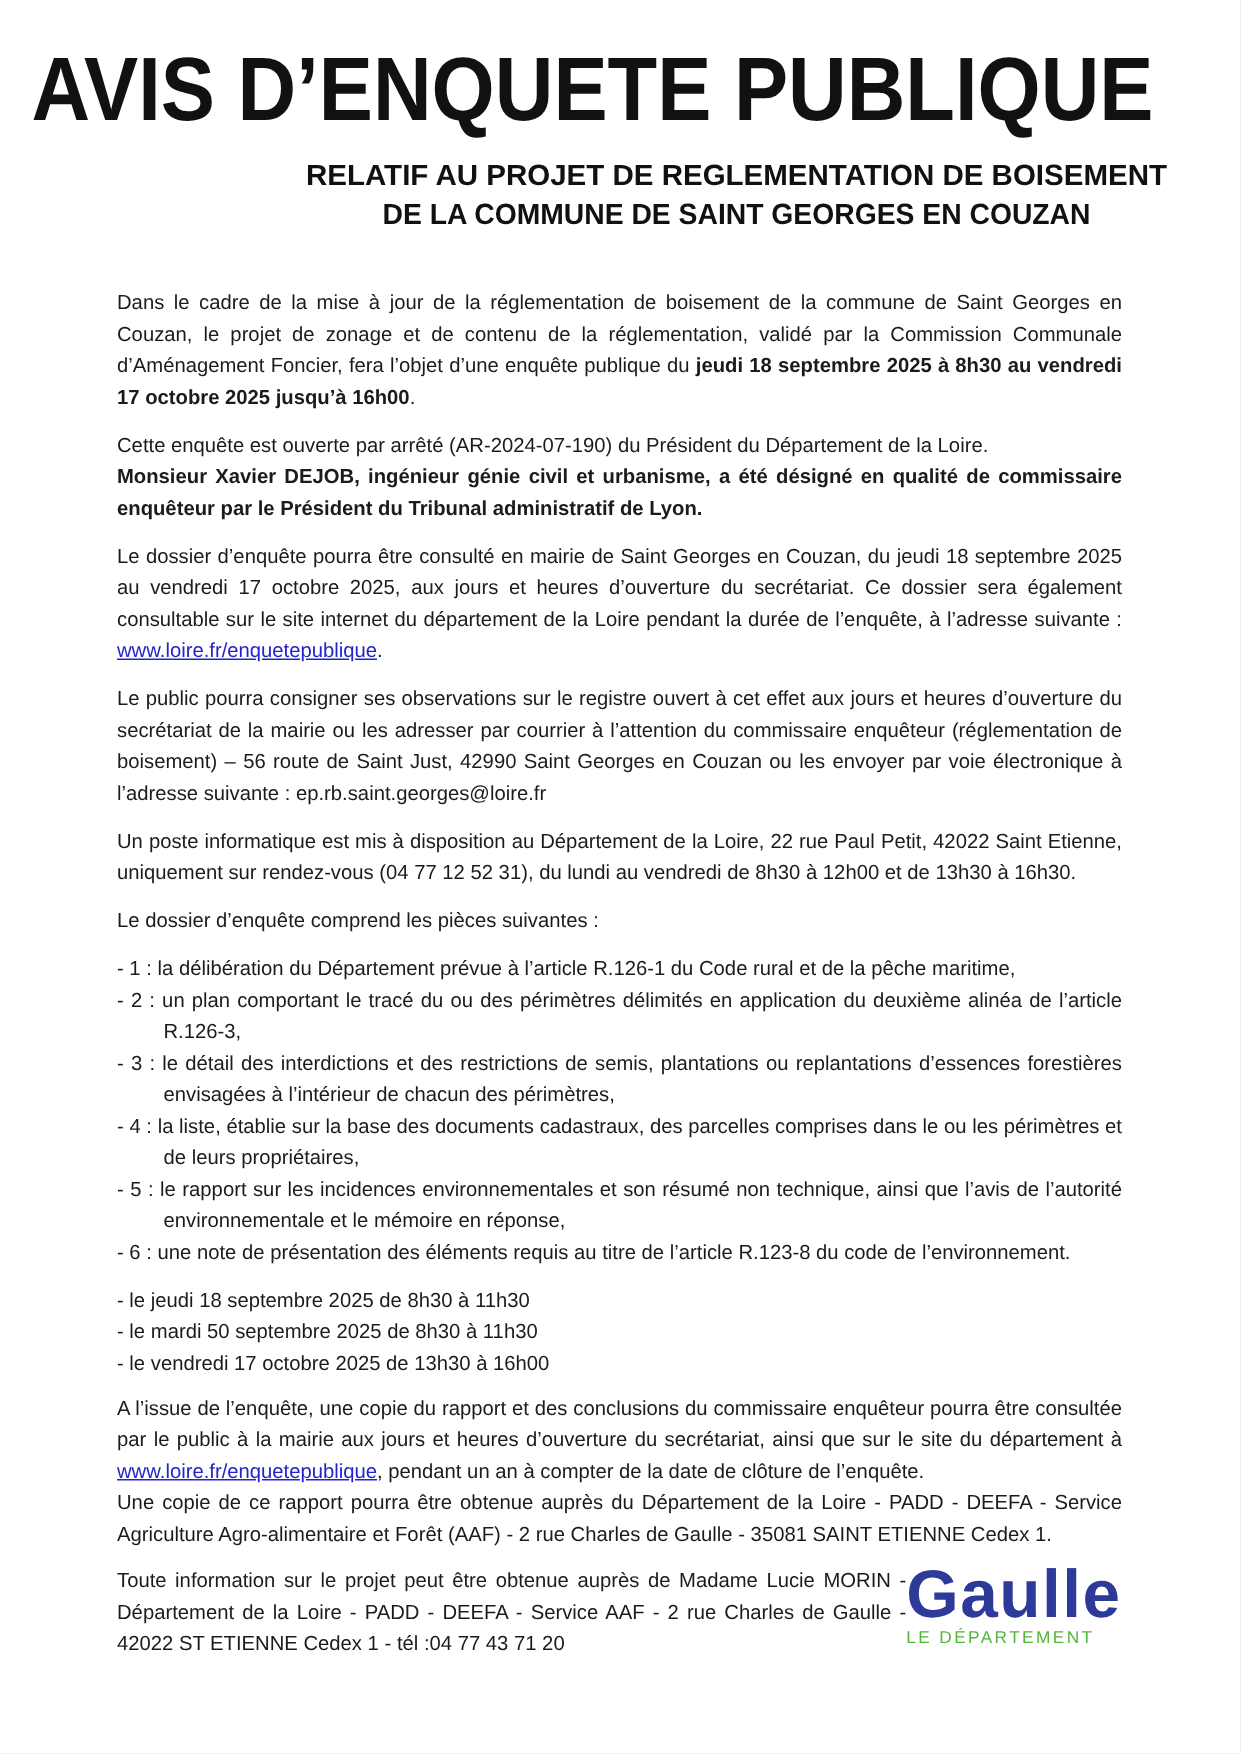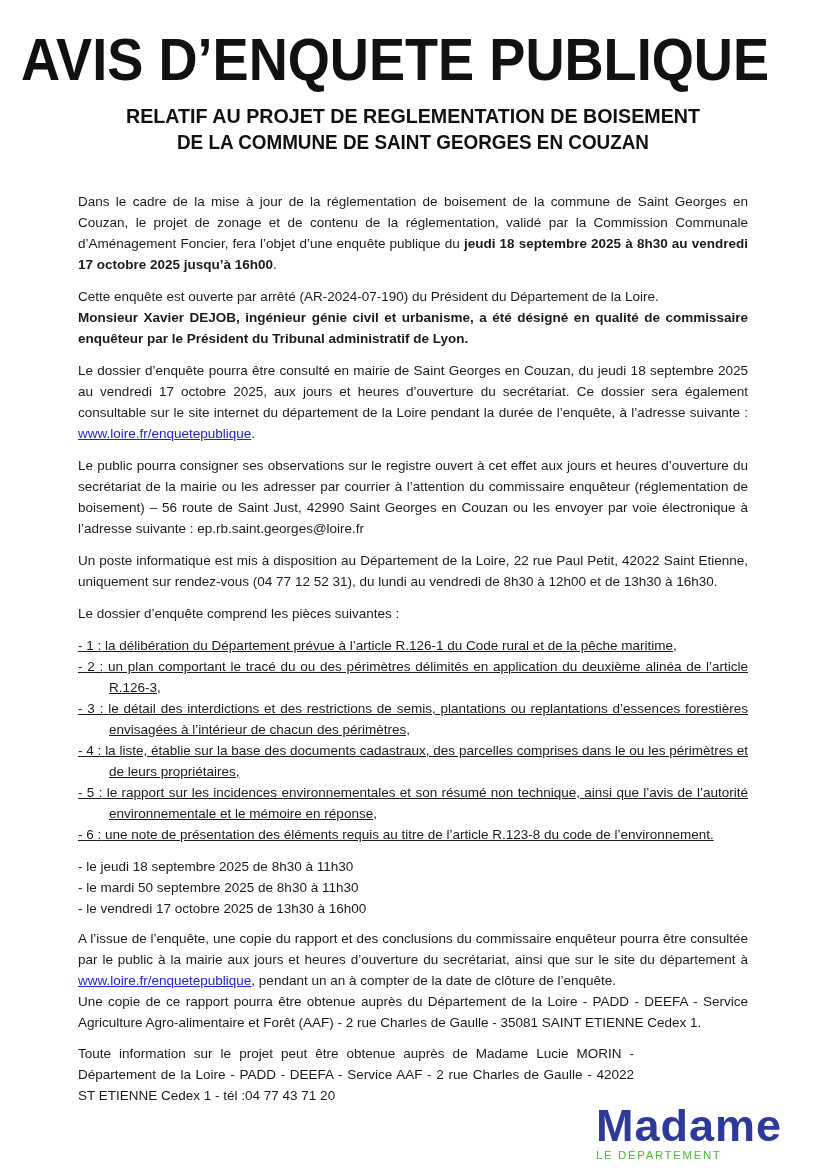--- a/index.html
+++ b/index.html
@@ -12,31 +12,31 @@
     font-family: "Liberation Sans", sans-serif;
     font-size: 13.5px;
     line-height: 21px;
     color: #1b1b1b;
     overflow: hidden;
     box-sizing: border-box;
     padding-top: 30px;
   }
   .title-wrap { width: 752px; text-align: center; }
   .title-svg { display: block; margin: 0 auto; }
-  .subtitle-wrap { width: 827px; text-align: center; margin-top: 10px; margin-bottom: 29px; }
+  .subtitle-wrap { width: 827px; text-align: right; margin-top: 10px; margin-bottom: 29px; }
   .content { padding: 0 79px 0 78px; }
   .para { text-align: justify; margin: 0 0 11px 0; }
   .para.tight { margin-bottom: 10px; }
   .bold { font-weight: bold; }
   .doc-link { color: #2323CC; text-decoration: underline; cursor: pointer; }
   .piece-list { margin: 0 0 11px 0; }
-  .piece { text-align: justify; padding-left: 31px; text-indent: -31px; text-decoration: underline; }
+  .piece { text-align: justify; padding-left: 31px; text-indent: -31px; }
   .dates-list { margin: 0 0 9px 0; }
   .date-line { text-align: left; }
-  .footer-row { display: flex; flex-direction: column; align-items: flex-start; }
+  .footer-row { display: flex; flex-direction: row; align-items: flex-start; }
   .footer-text { width: 556px; text-align: justify; }
   .logo-block { margin-left: auto; width: 152px; text-align: left; padding-top: 0px; }
   .logo-wordmark {
     font-weight: bold;
     font-size: 45px;
     line-height: 40px;
     letter-spacing: 1px;
     font-family: "Liberation Sans", sans-serif;
   }
   .logo-tagline {
@@ -100,19 +100,19 @@
     </div>
 
     <div class="para tight">
       <div style="text-align: justify;"><span>A l’issue de l’enquête, une copie du rapport et des conclusions du commissaire enquêteur pourra être consultée par le public à la mairie aux jours et heures d’ouverture du secrétariat, ainsi que sur le site du département à </span><a class="doc-link" style="color: rgb(35, 35, 204);">www.loire.fr/enquetepublique</a><span>, pendant un an à compter de la date de clôture de l’enquête.</span></div>
       <div style="text-align: justify;">Une copie de ce rapport pourra être obtenue auprès du Département de la Loire - PADD - DEEFA - Service Agriculture Agro-alimentaire et Forêt (AAF) - 2 rue Charles de Gaulle - 35081 SAINT ETIENNE Cedex 1.</div>
     </div>
 
     <div class="footer-row">
       <div class="footer-text">Toute information sur le projet peut être obtenue auprès de Madame Lucie MORIN - Département de la Loire - PADD - DEEFA - Service AAF - 2 rue Charles de Gaulle - 42022 ST ETIENNE Cedex 1 - tél :04 77 43 71 20</div>
       <div class="logo-block">
-        <div class="logo-wordmark" style="color: rgb(45, 58, 153);">Madame</div>
+        <div class="logo-wordmark" style="color: rgb(45, 58, 153);">Gaulle</div>
         <div class="logo-tagline" style="color: rgb(85, 180, 59);">LE DÉPARTEMENT</div>
       </div>
     </div>
 
   </div>
 </div>
 
 </body></html>

